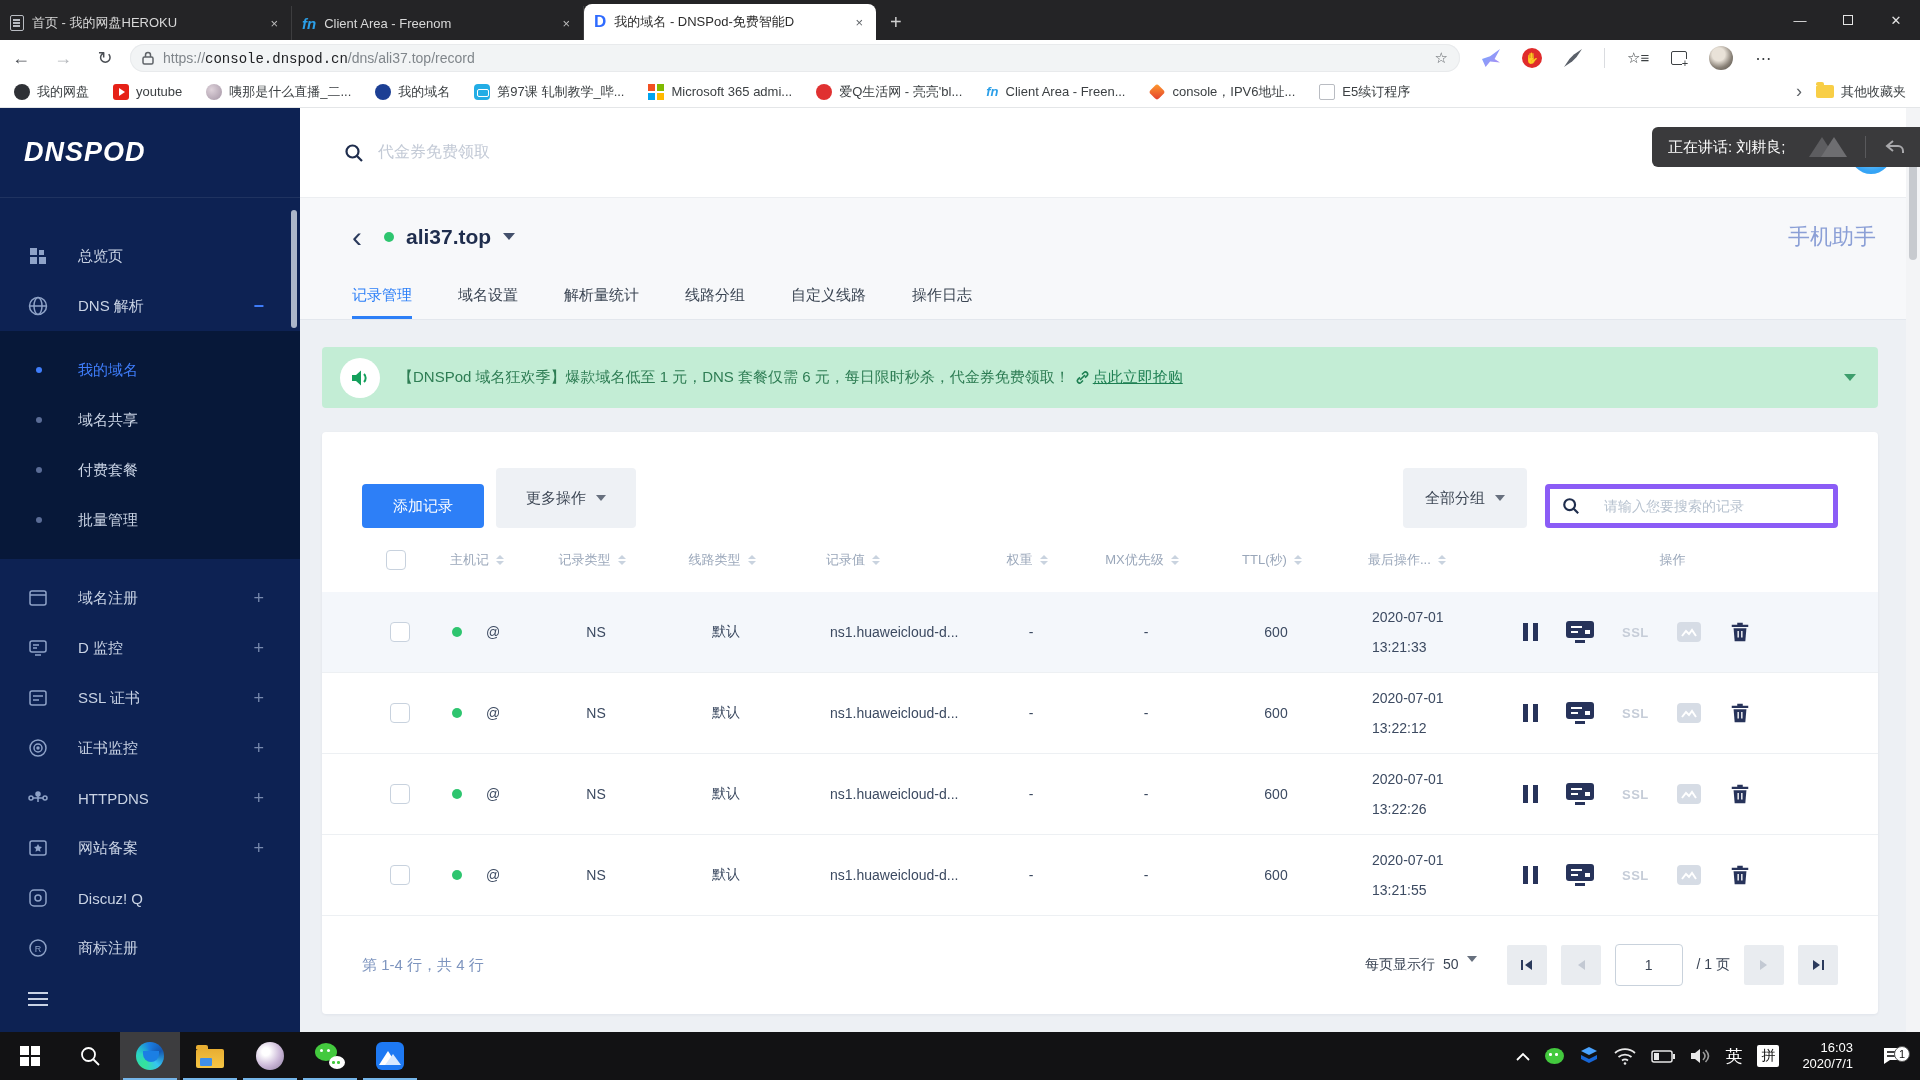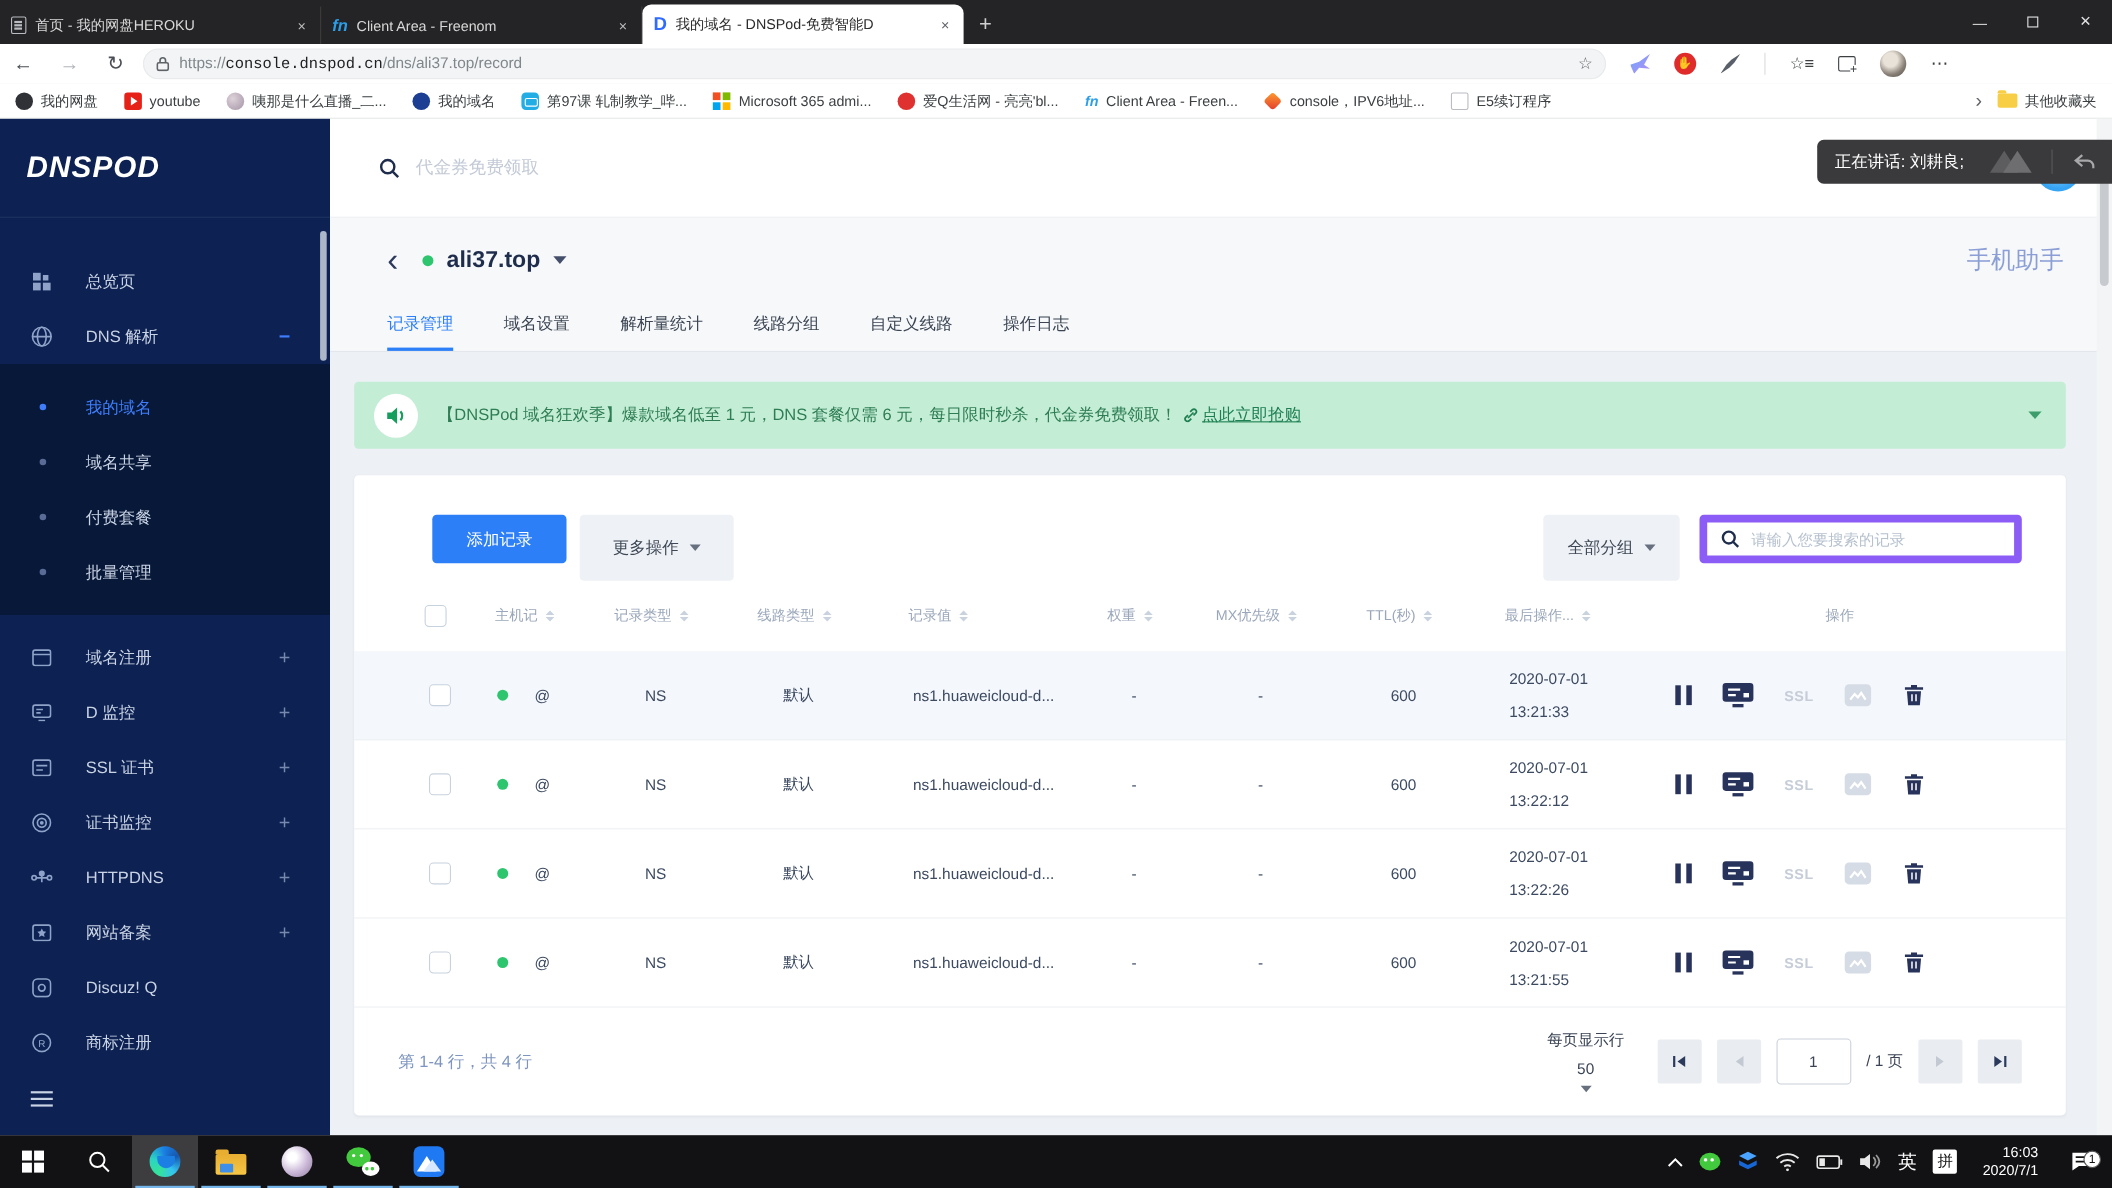--- a/index.html
+++ b/index.html
@@ -111,27 +111,27 @@
   .ptab.active { color:#2d7ff7; border-bottom-color:#2d7ff7; }
 
   .content { padding:27px 42px 0 22px; }
   .banner { height:61px; background:#c3edd5; border-radius:4px; display:flex; align-items:center; padding:0 22px 0 18px; }
   .spk { width:40px; height:40px; background:#fff; border-radius:50%; display:flex; align-items:center; justify-content:center; margin-right:18px; flex:0 0 auto; }
   .bannertxt { color:#2e7d54; font-size:15px; }
   .bannerlink { color:#1d7f52; font-size:15px; text-decoration:underline; margin-left:6px; display:inline-flex; align-items:center; gap:4px; }
   .bcaret { margin-left:auto; width:0; height:0; border-left:6px solid transparent; border-right:6px solid transparent; border-top:7px solid #3d9e6c; }
 
   .card { margin-top:24px; background:#fff; border-radius:4px; box-shadow:0 1px 3px rgba(20,40,80,.06); height:582px; display:flex; flex-direction:column; }
-  .ctoolbar { display:flex; align-items:flex-start; padding:36px 40px 0;margin-left:31px; }
+  .ctoolbar { display:flex; align-items:flex-end; padding:36px 40px 0; }
   .btn-add { width:122px; height:44px; background:#2d7ff7; color:#fff; font-size:15px; border:none; border-radius:4px; }
   .btn-gray { height:60px; background:#eef1f5; color:#3e4856; font-size:15px; border:none; border-radius:4px; display:inline-flex; align-items:center; justify-content:center; gap:10px; }
   .btn-more { width:140px; margin-left:12px; }
   .btn-group { width:124px; margin-left:auto; }
   .gcaret { width:0; height:0; border-left:5px solid transparent; border-right:5px solid transparent; border-top:6px solid #67707e; }
-  .csearch { width:293px; height:44px; border:7px solid #8b5cf6; border-radius:4px; margin-left:18px; display:flex; align-items:center; padding:0 12px; gap:10px; }
+  .csearch { width:293px; height:44px; border:5px solid #8b5cf6; border-radius:4px; margin-left:18px; display:flex; align-items:center; padding:0 12px; gap:24px; }
   .csearch input { border:none; outline:none; flex:1; font-size:14px; color:#3c4a61; font-family:inherit; }
   .csearch input::placeholder { color:#b7c2cf; }
 
   .tgrid { display:grid; grid-template-columns:64px 110px 120px 140px 190px 90px 140px 120px 175px 1fr; align-items:center; padding:0 40px; }
   .thead { height:64px; color:#9aa7ba; font-size:13px;padding-left:36px; }
   .th { display:flex; align-items:center; justify-content:center; }
   .th.left { justify-content:flex-start; }
   .sort { display:inline-flex; flex-direction:column; gap:2px; margin-left:7px; }
   .sort i { display:block; width:0; height:0; border-left:4px solid transparent; border-right:4px solid transparent; }
   .sort .up { border-bottom:4px solid #c9d3df; }
@@ -148,21 +148,21 @@
   .c-date { padding-left:36px; line-height:30px; }
   .c-date span { display:block; }
   .c-actions { display:flex; align-items:center; gap:27px; padding-left:12px; }
   .ico-pause { display:inline-flex; gap:5px; }
   .ico-pause i { width:5px; height:18px; background:#27335a; display:block; }
   .ssl-label { color:#c6cdd8; font-weight:bold; font-size:13px; letter-spacing:.5px; }
 
   .cfooter { flex:1; display:flex; align-items:center; padding:0 40px; }
   .rowsinfo { color:#7e95bf; font-size:15px; }
   .pager { margin-left:auto; display:flex; align-items:center; gap:14px; }
-  .perpage { color:#3a4454; font-size:14px; display:flex; align-items:center; gap:8px; margin-right:16px;flex-direction:column; }
+  .perpage { color:#3a4454; font-size:14px; display:flex; align-items:flex-start; gap:8px; margin-right:16px; }
   .pbtn { width:40px; height:40px; background:#e9ecf0; border:none; border-radius:2px; display:flex; align-items:center; justify-content:center; }
   .pageinput { width:68px; height:42px; border:1px solid #c9d2dc; border-radius:4px; text-align:center; font-size:14px; color:#3a4454; font-family:inherit; }
   .ptotal { color:#3a4454; font-size:14px; }
 
   .vscroll { position:absolute; right:0; top:108px; bottom:48px; width:14px; background:#f3f4f6; z-index:20; }
   .vthumb { position:absolute; left:3px; top:34px; width:8px; height:118px; background:#c7cacf; border-radius:4px; }
 
   
   .taskbar { position:absolute; left:0; right:0; bottom:0; height:48px; background:#121214; display:flex; align-items:stretch; z-index:100; }
   .tcell { width:60px; display:flex; align-items:center; justify-content:center; position:relative; }

